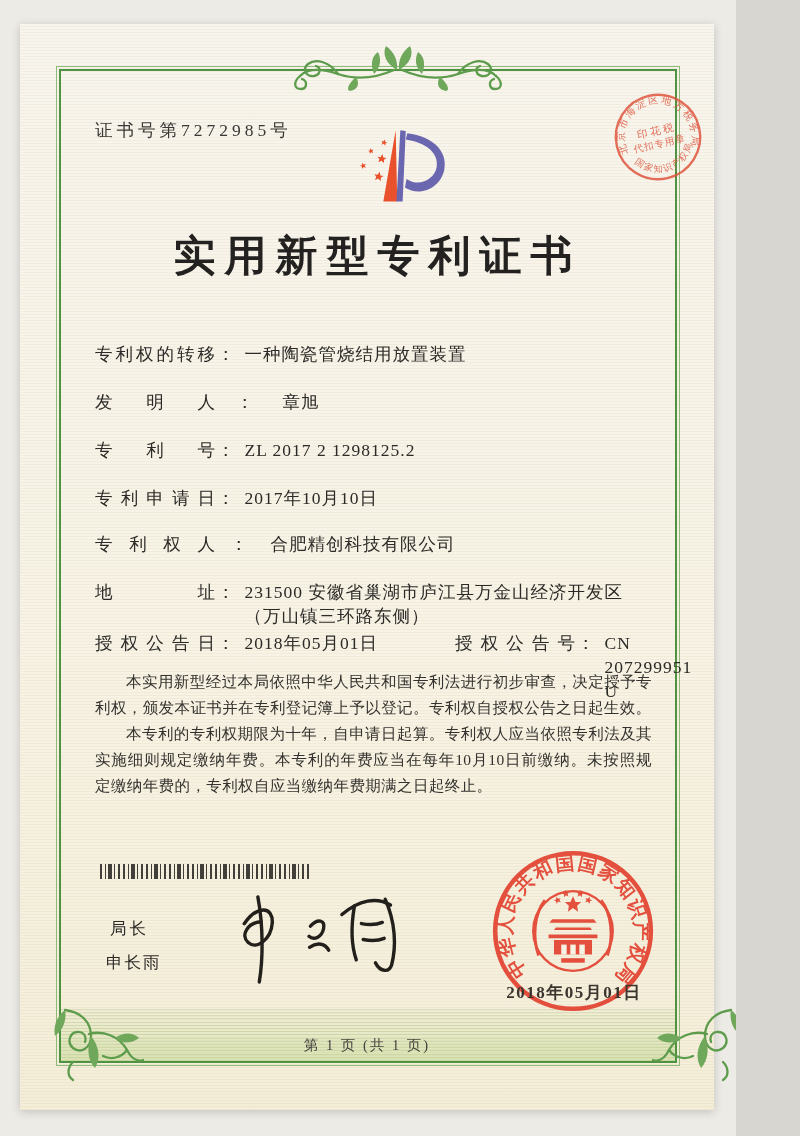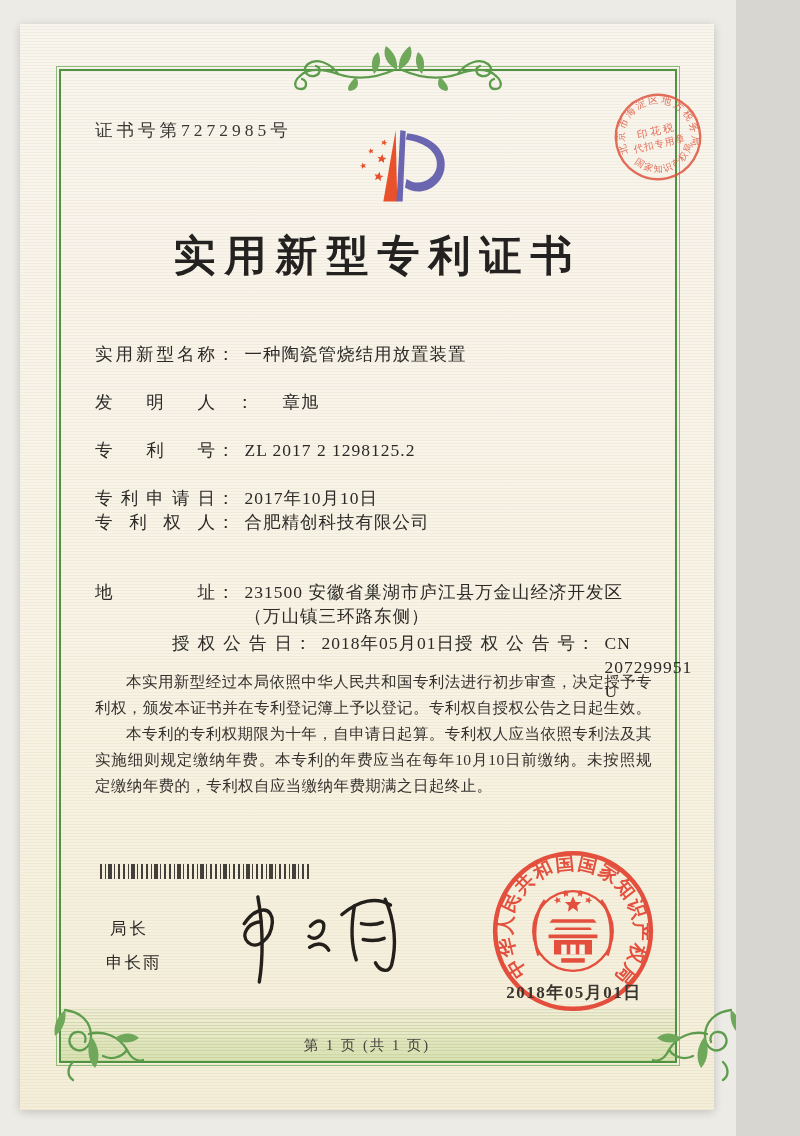--- a/index.html
+++ b/index.html
@@ -28,21 +28,21 @@
   .stamp{position:absolute;left:583px;top:58px;transform:rotate(-13deg);opacity:.82;}
   .title{position:absolute;left:0;right:0;top:204px;margin:0;text-align:center;
          font-size:42px;font-weight:700;letter-spacing:9px;padding-left:21px;color:#232220;}
 
   .row{position:absolute;left:75px;right:56px;display:flex;align-items:flex-start;
        font-size:17.5px;line-height:24px;color:#2b2a27;}
   .flabel{flex:none;width:120px;text-align:justify;text-align-last:justify;}
   .colon{flex:none;margin:0 10px 0 2px;}
   .fvalue{letter-spacing:1px;}
   .pair{display:flex;align-items:flex-start;}
-  .pair.first{width:360px;flex:none;justify-content:flex-end;}
+  .pair.first{width:360px;flex:none;}
   .addrval{width:420px;}
 
   .paras{position:absolute;left:75px;right:62px;top:645px;}
   .paras p{margin:0;text-indent:2em;font-size:15.5px;line-height:26px;
            text-align:justify;color:#34322e;letter-spacing:.4px;}
 
   .barcode{position:absolute;left:80px;top:840px;width:212px;height:15px;opacity:.85;
     background:repeating-linear-gradient(90deg,
       #23211e 0 2px, rgba(0,0,0,0) 2px 5px,
       #23211e 5px 6px, rgba(0,0,0,0) 6px 8px,
@@ -128,40 +128,40 @@
       <text x="60" y="57" text-anchor="middle" font-size="11.5" letter-spacing="3" fill="var(--stamp_red,#de5038)">印花税</text>
       <text x="60" y="71" text-anchor="middle" font-size="10.5" letter-spacing="1" fill="var(--stamp_red,#de5038)">代扣专用章</text>
       <text font-size="10" fill="var(--stamp_red,#de5038)" letter-spacing="1.5">
         <textPath href="#st_bot" startOffset="4%">国家知识产权局</textPath>
       </text>
     </svg>
 
     <h1 class="title">实用新型专利证书</h1>
 
     <div class="row" style="top:318px;">
-      <span class="flabel">实用新型名称</span>
+      <span class="flabel">专利权的转移</span>
         <span class="colon">：</span>
       <span class="fvalue">一种陶瓷管烧结用放置装置</span>
     </div>
     <div class="row" style="top:366px;gap:19px;">
       <span class="flabel">发明人</span>
         <span class="colon">：</span>
       <span class="fvalue">章旭</span>
     </div>
     <div class="row" style="top:414px;">
       <span class="flabel">专利号</span>
         <span class="colon">：</span>
       <span class="fvalue">ZL 2017 2 1298125.2</span>
     </div>
     <div class="row" style="top:462px;">
       <span class="flabel">专利申请日</span>
         <span class="colon">：</span>
       <span class="fvalue">2017年10月10日</span>
     </div>
-    <div class="row" style="top:486px;">
+    <div class="row" style="top:508px;gap:13px;">
       <span class="flabel">专利权人</span>
         <span class="colon">：</span>
       <span class="fvalue">合肥精创科技有限公司</span>
     </div>
     <div class="row" style="top:556px;">
       <span class="flabel">地址</span>
         <span class="colon">：</span>
       <span class="fvalue addrval">231500 安徽省巢湖市庐江县万金山经济开发区（万山镇三环路东侧）</span>
     </div>
     <div class="row" style="top:607px;">

